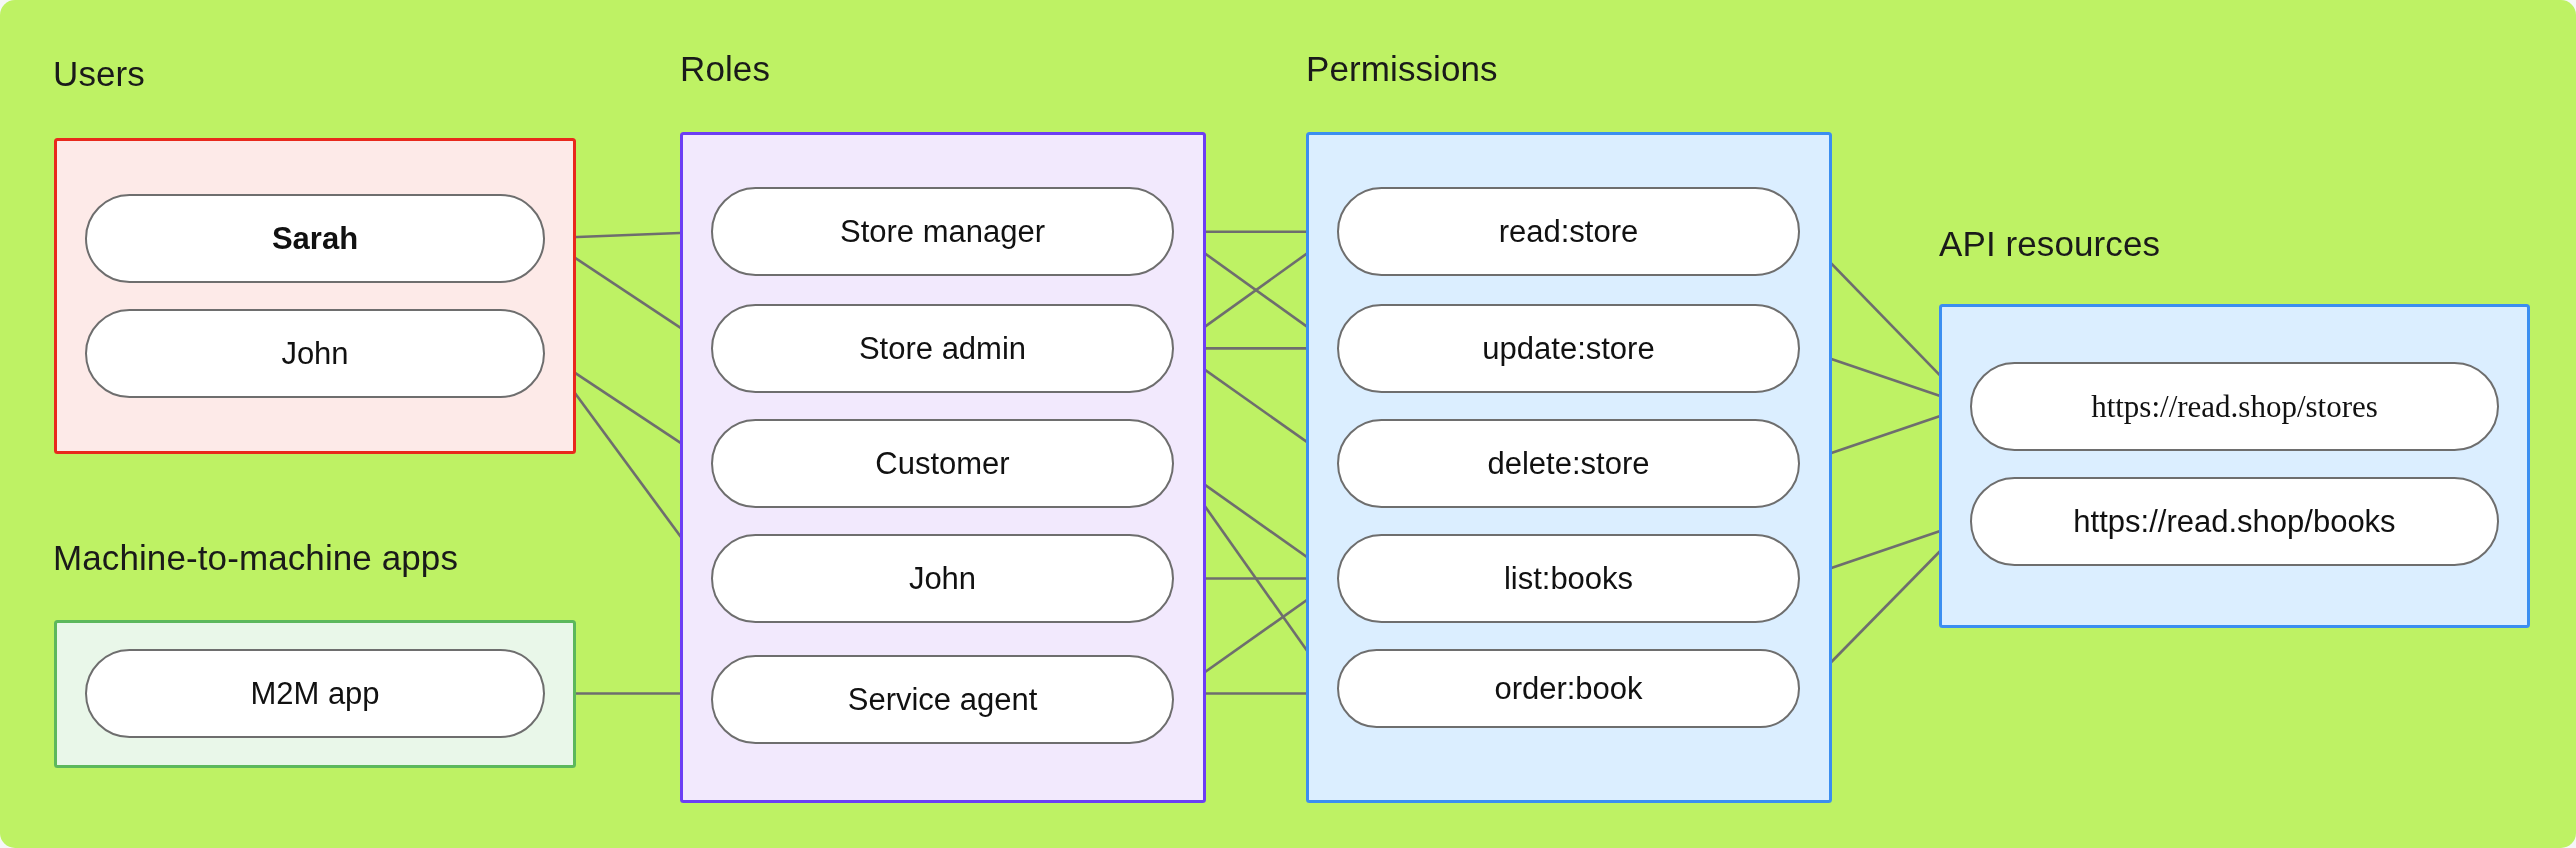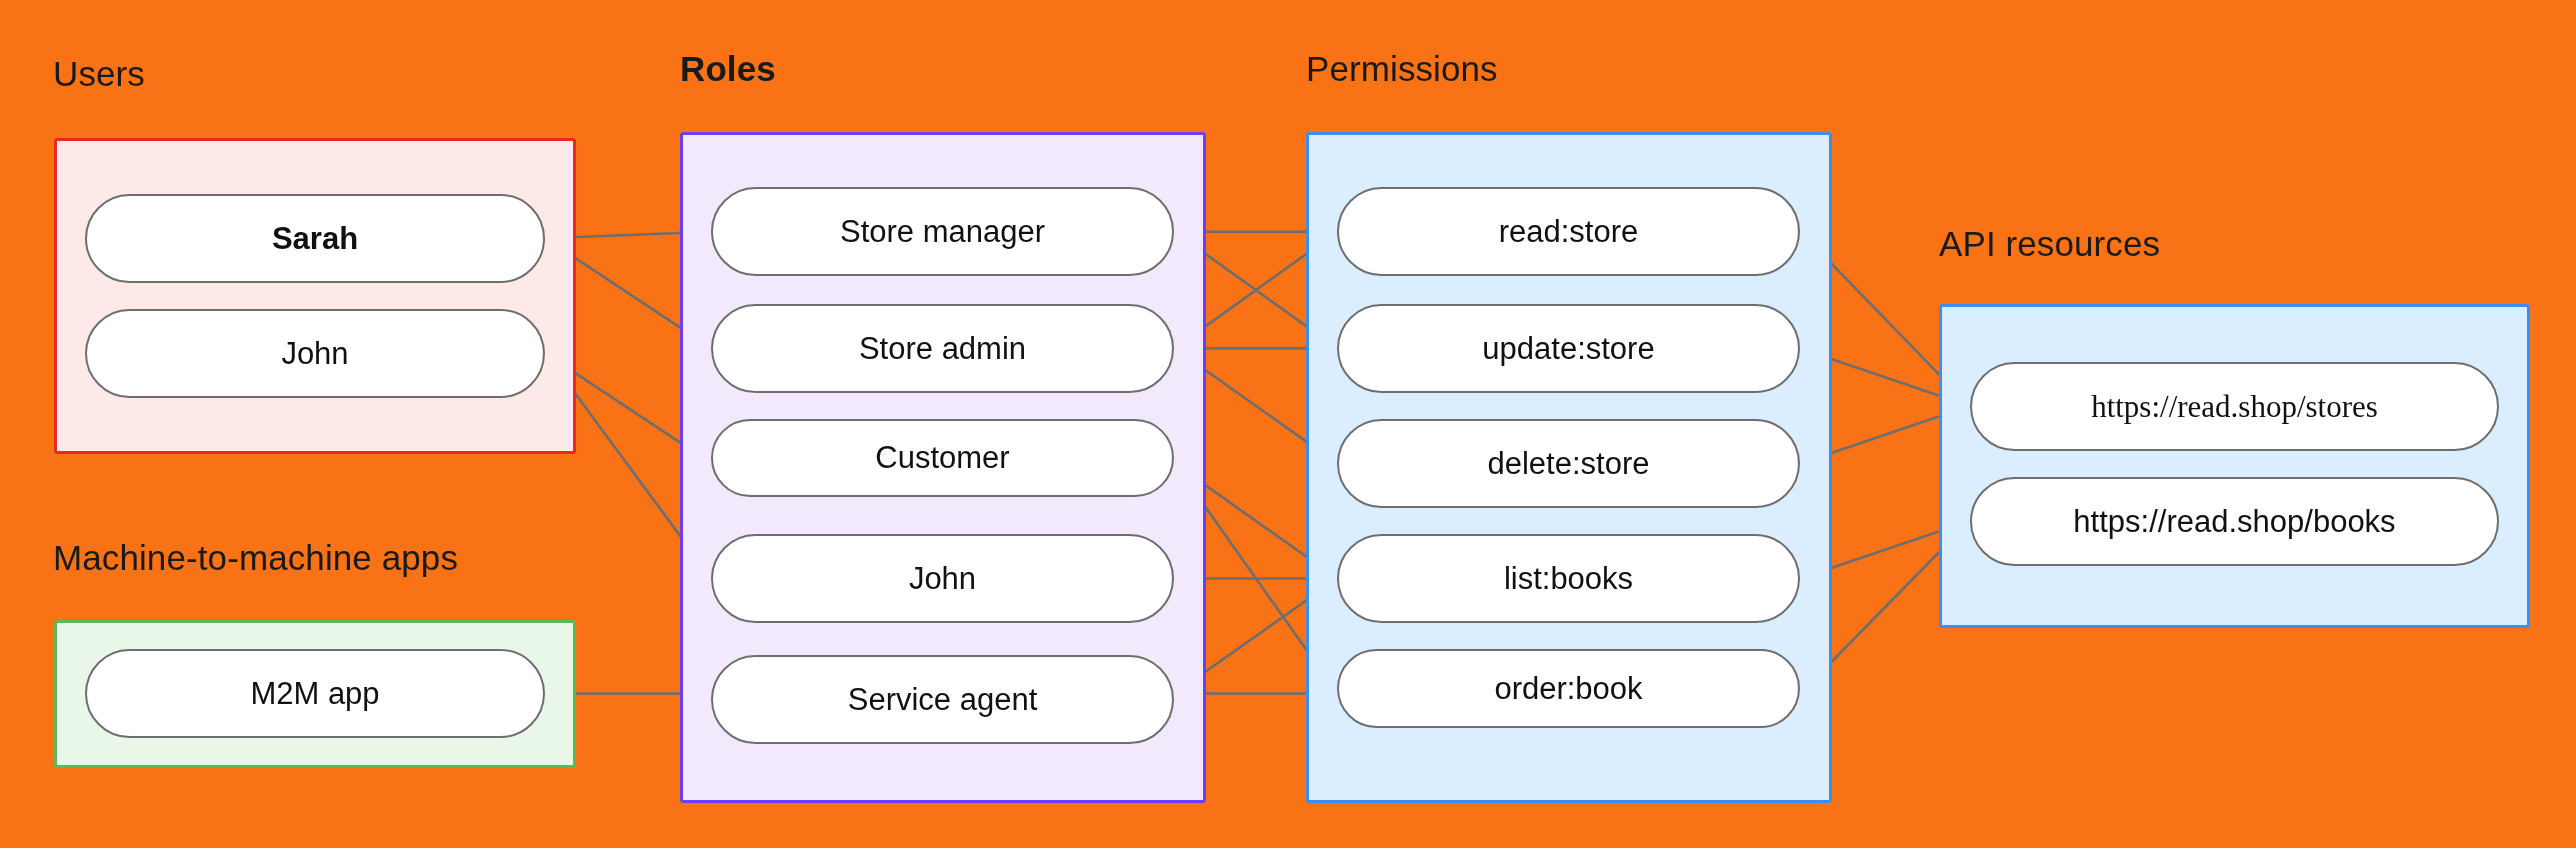--- a/index.html
+++ b/index.html
@@ -4,23 +4,24 @@
 <style>
   html, body {
     margin: 0;
     padding: 0;
     background: #f5f7f7;
   }
   #canvas {
     position: relative;
     width: 2576px;
     height: 848px;
-    background: #f97316;
+    background: #bef264;
     font-family: "Liberation Sans", sans-serif;
     overflow: hidden;
+    border-radius: 15px;
   }
   .group-label {
     position: absolute;
     font-size: 35px;
     color: #1a1a1a;
     font-family: "Liberation Sans", sans-serif;
     white-space: nowrap;
     letter-spacing: 0.1px;
   }
   .group-box {
@@ -101,25 +102,25 @@
       <circle cx="2257.3010204081634" cy="597.1395348837209" r="9" class="edge-dot"></circle>
     </svg>
   <div id="groups-layer">
       <div class="group-label" style="left: 53px; top: 54px;">Users</div>
       <div class="group-box group-users" style="left: 54px; top: 138px; width: 522px; height: 316px; border-color: rgb(232, 41, 28); background: rgb(253, 234, 232);"></div>
       <div class="node" style="left: 85px; top: 194px; width: 460px; height: 89px; font-weight: bold;">Sarah</div>
       <div class="node" style="left: 85px; top: 309px; width: 460px; height: 89px;">John</div>
       <div class="group-label" style="left: 53px; top: 538px;">Machine-to-machine apps</div>
       <div class="group-box group-m2m" style="left: 54px; top: 620px; width: 522px; height: 148px; border-color: rgb(92, 184, 92); background: rgb(233, 247, 233);"></div>
       <div class="node" style="left: 85px; top: 649px; width: 460px; height: 89px;">M2M app</div>
-      <div class="group-label" style="left: 680px; top: 49px; font-weight: bold;">Roles</div>
+      <div class="group-label" style="left: 680px; top: 49px;">Roles</div>
       <div class="group-box group-roles" style="left: 680px; top: 132px; width: 526px; height: 671px; border-color: rgb(108, 62, 244); background: rgb(242, 233, 253);"></div>
       <div class="node" style="left: 711px; top: 187px; width: 463px; height: 89px;">Store manager</div>
       <div class="node" style="left: 711px; top: 304px; width: 463px; height: 89px;">Store admin</div>
-      <div class="node" style="left: 711px; top: 419px; width: 463px; height: 78px;">Customer</div>
+      <div class="node" style="left: 711px; top: 419px; width: 463px; height: 89px;">Customer</div>
       <div class="node" style="left: 711px; top: 534px; width: 463px; height: 89px;">John</div>
       <div class="node" style="left: 711px; top: 649px; width: 463px; height: 89px; margin-top: 6px;">Service agent</div>
       <div class="group-label" style="left: 1306px; top: 49px;">Permissions</div>
       <div class="group-box group-perms" style="left: 1306px; top: 132px; width: 526px; height: 671px; border-color: rgb(59, 142, 240); background: rgb(219, 238, 255);"></div>
       <div class="node" style="left: 1337px; top: 187px; width: 463px; height: 89px;">read:store</div>
       <div class="node" style="left: 1337px; top: 304px; width: 463px; height: 89px;">update:store</div>
       <div class="node" style="left: 1337px; top: 419px; width: 463px; height: 89px;">delete:store</div>
       <div class="node" style="left: 1337px; top: 534px; width: 463px; height: 89px;">list:books</div>
       <div class="node" style="left: 1337px; top: 649px; width: 463px; height: 79px;">order:book</div>
       <div class="group-label" style="left: 1939px; top: 224px;">API resources</div>

